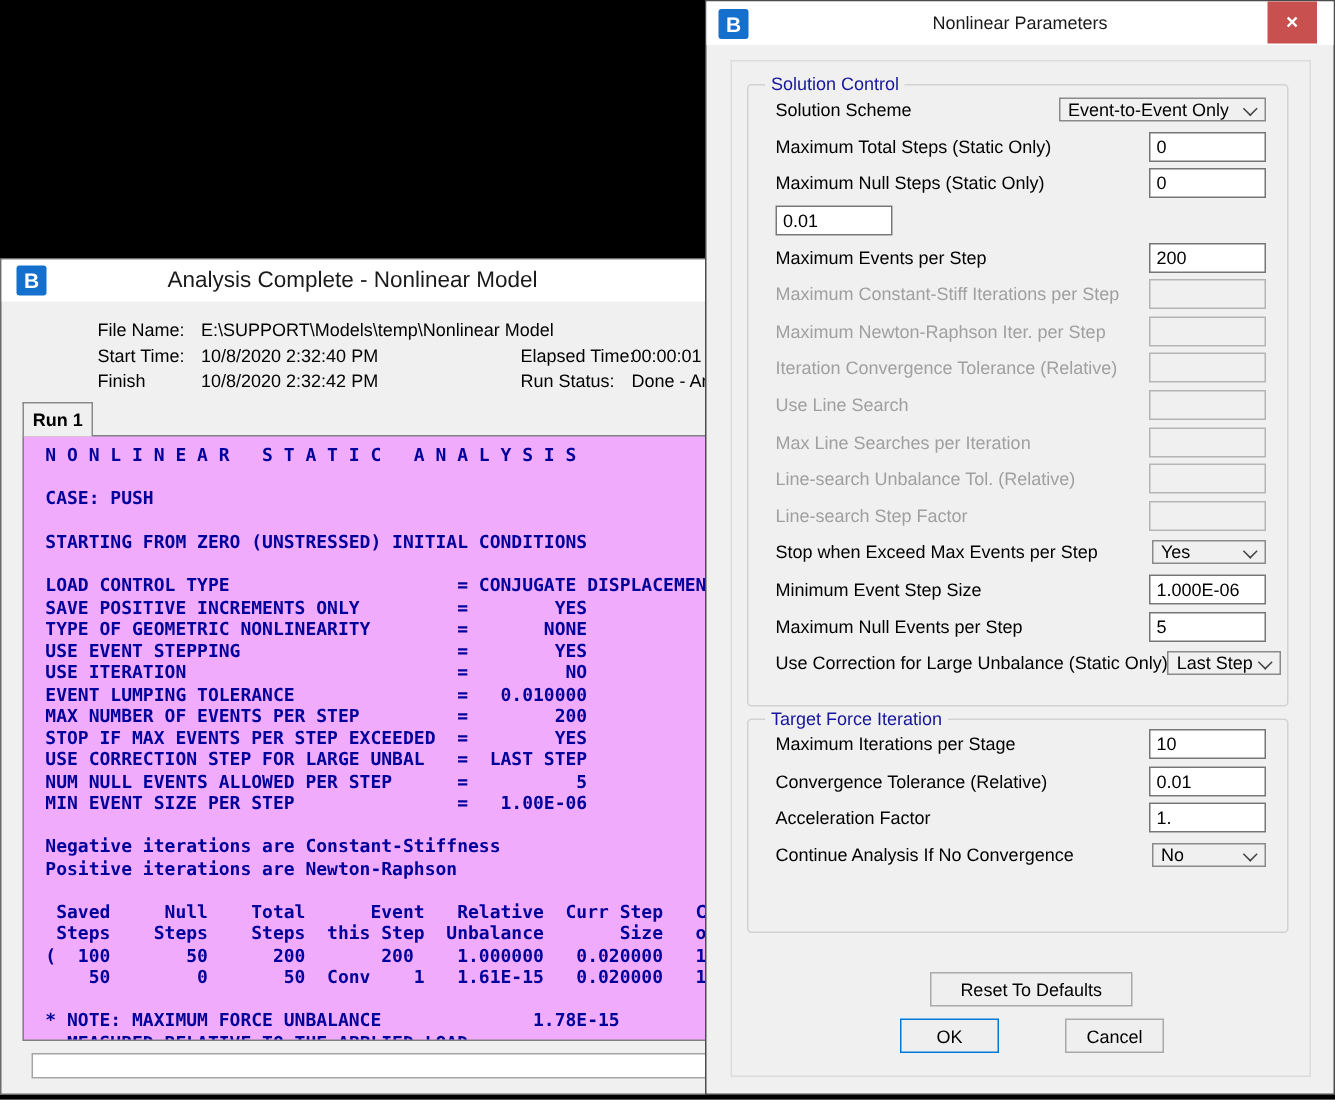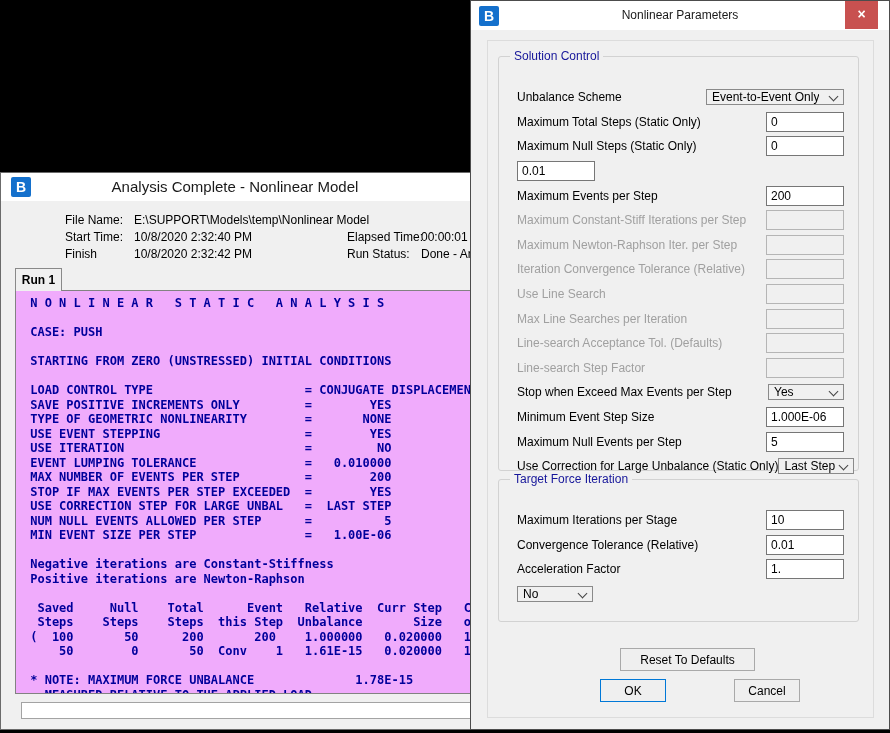--- a/index.html
+++ b/index.html
@@ -34,21 +34,21 @@
   #dialog .app-icon { left:8px; top:5px; }
   #dialog .title { position:absolute; left:0; right:0; top:0; height:29px; line-height:29px;
     text-align:center; font-size:12px; color:#1a1a1a; }
   #close-btn { position:absolute; top:0; right:11px; width:33px; height:28px; background:#c85150;
     color:#fff; font-size:14px; font-weight:bold; text-align:center; line-height:27px; cursor:default; }
 
   #panel { position:absolute; left:16px; top:39px; width:387px; height:678px;
     border:1px solid #dcdcdc; background:#f0f0f0; }
 
   .groupbox { position:absolute; left:10px; width:361px; border:1px solid #d2d2d2; border-radius:3px;
-    padding-top:28px; }
+    padding-top:4px; }
   #group-0 { top:15px; height:415px; }
   #group-1 { top:438px; height:143px; }
   .glabel { position:absolute; top:-8px; left:11px; background:#f0f0f0; padding:0 4px;
     color:#16169a; font-size:12px; white-space:nowrap; }
 
   .prow { display:flex; align-items:center; justify-content:space-between;
     height:24.6px; padding:0 14px 0 18px; }
   .plabel { font-size:12px; color:#000; white-space:nowrap; }
   .plabel.dis { color:#a0a0a0; }
   .tbox { width:78px; height:20px; border:1px solid #767676; background:#fff; font-size:12px;
@@ -59,21 +59,21 @@
   .combo.wide { width:138px; }
   .cval { font-size:12px; color:#000; white-space:nowrap; overflow:hidden; }
   .chev { width:8px; height:8px; position:relative; flex:none; }
   .chev::before { content:""; position:absolute; left:1px; top:0; width:6px; height:6px;
     border-right:1.5px solid #444; border-bottom:1.5px solid #444; transform:rotate(45deg); }
 
   .btn { position:absolute; height:23px; background:#efefef; border:1px solid #a9a9a9;
     font-size:12px; font-family:"Liberation Sans",sans-serif; color:#000; }
   #btn-reset { left:132px; top:607px; width:135px; }
   #btn-ok { left:112px; top:638px; width:66px; border:1px solid #0078d7; }
-  #btn-cancel { left:222px; top:638px; width:66px;margin-left:24px; }
+  #btn-cancel { left:222px; top:638px; width:66px; }
 </style>
 </head>
 <body>
 
 <div id="backdrop"></div>
 
 <section id="left-window">
   <div class="titlebar">
     <span class="app-icon">B</span>
     <span class="title">Analysis Complete - Nonlinear Model</span>
@@ -126,21 +126,21 @@
   <div class="titlebar">
     <span class="app-icon">B</span>
     <span class="title">Nonlinear Parameters</span>
     <span id="close-btn"><span>×</span></span>
   </div>
 
   <div id="panel">
     <div class="groupbox" id="group-0">
         <span class="glabel">Solution Control</span>
         <div class="prow">
-          <span class="plabel">Unbalance Scheme</span>
+          <span class="plabel">Solution Scheme</span>
           <div class="combo wide">
             <span class="cval">Event-to-Event Only</span>
             <span class="chev"></span>
           </div>
         </div>
         <div class="prow">
           <span class="plabel">Maximum Total Steps (Static Only)</span>
           <input class="tbox" value="0" style="">
         </div>
         <div class="prow">
@@ -168,21 +168,21 @@
         </div>
         <div class="prow">
           <span class="plabel dis">Use Line Search</span>
           <input class="tbox dis" disabled="" style="">
         </div>
         <div class="prow">
           <span class="plabel dis">Max Line Searches per Iteration</span>
           <input class="tbox dis" disabled="" style="">
         </div>
         <div class="prow">
-          <span class="plabel dis">Line-search Acceptance Tol. (Defaults)</span>
+          <span class="plabel dis">Line-search Unbalance Tol. (Relative)</span>
           <input class="tbox dis" disabled="" style="">
         </div>
         <div class="prow">
           <span class="plabel dis">Line-search Step Factor</span>
           <input class="tbox dis" disabled="" style="">
         </div>
         <div class="prow">
           <span class="plabel">Stop when Exceed Max Events per Step</span>
           <div class="combo">
             <span class="cval">Yes</span>
@@ -213,20 +213,21 @@
         </div>
         <div class="prow">
           <span class="plabel">Convergence Tolerance (Relative)</span>
           <input class="tbox" value="0.01" style="">
         </div>
         <div class="prow">
           <span class="plabel">Acceleration Factor</span>
           <input class="tbox" value="1." style="">
         </div>
         <div class="prow">
+          <span class="plabel">Continue Analysis If No Convergence</span>
           <div class="combo">
             <span class="cval">No</span>
             <span class="chev"></span>
           </div>
         </div>
       </div>
 
     <button class="btn" id="btn-reset">Reset To Defaults</button>
     <button class="btn" id="btn-ok">OK</button>
     <button class="btn" id="btn-cancel">Cancel</button>

